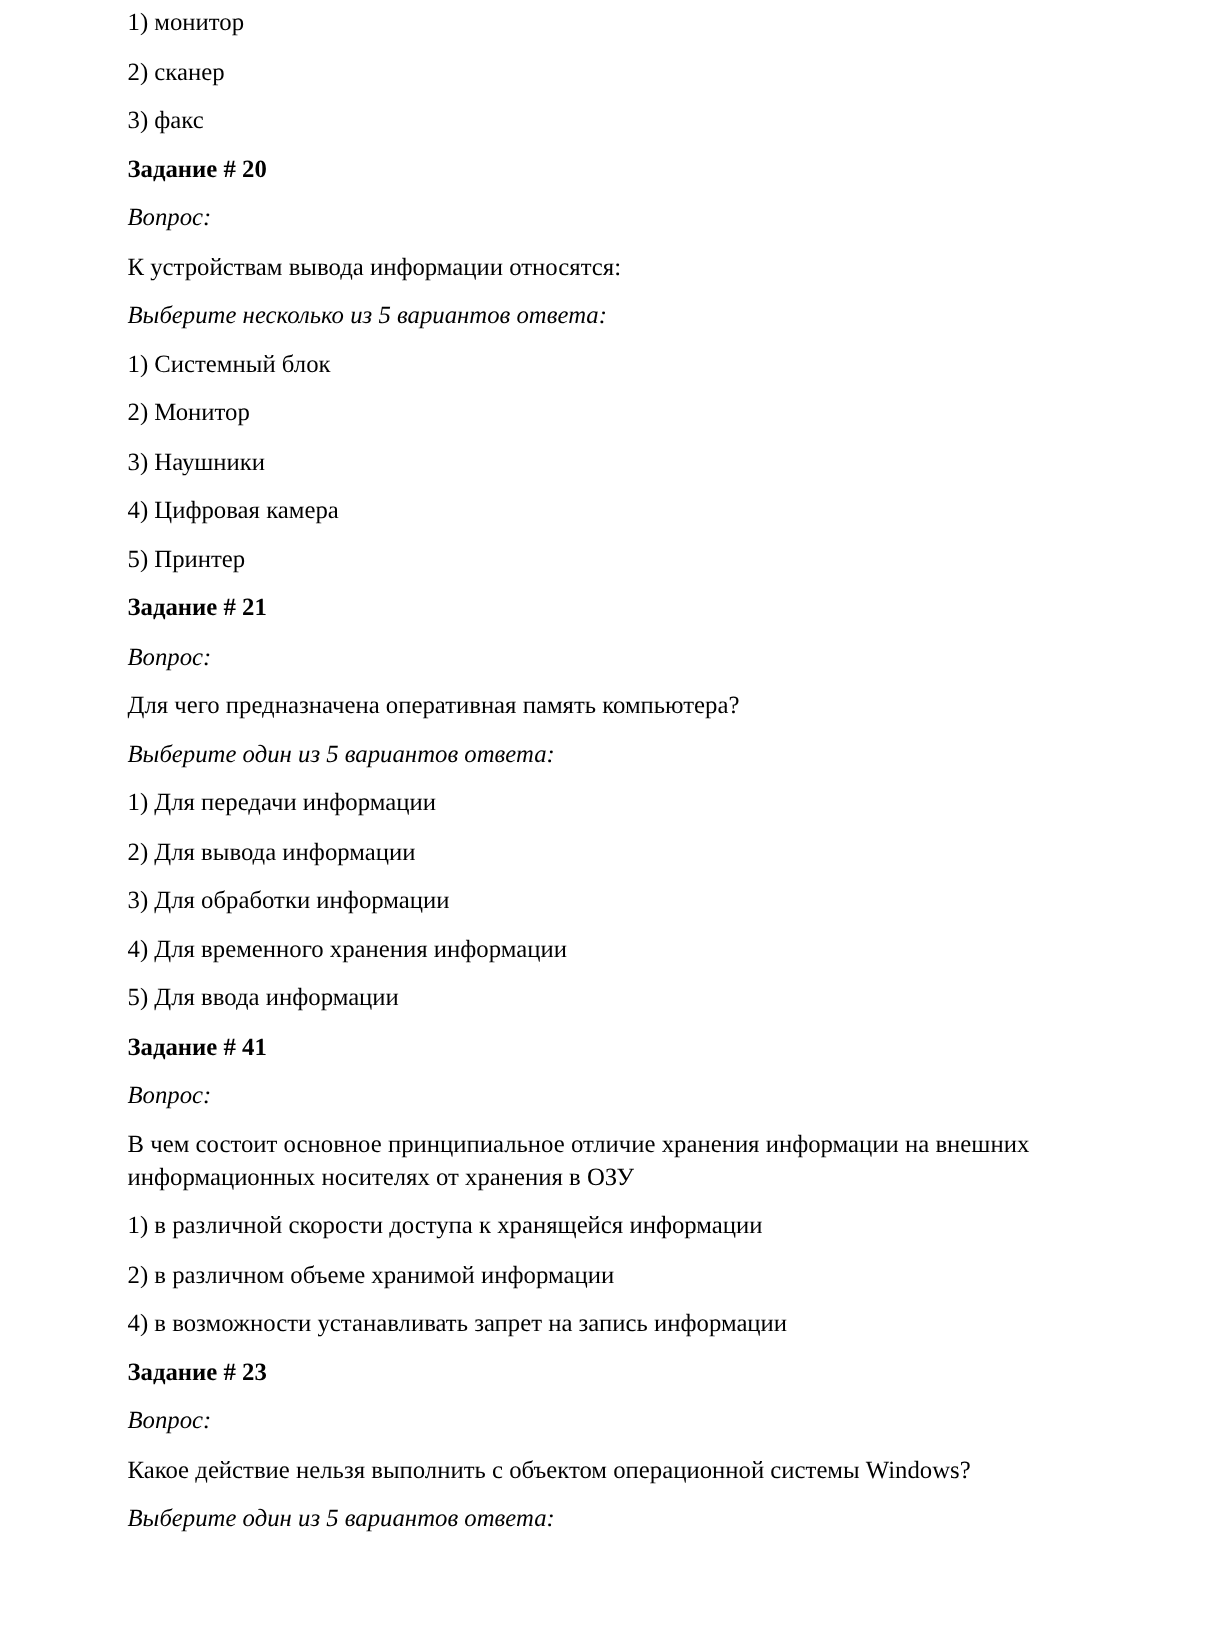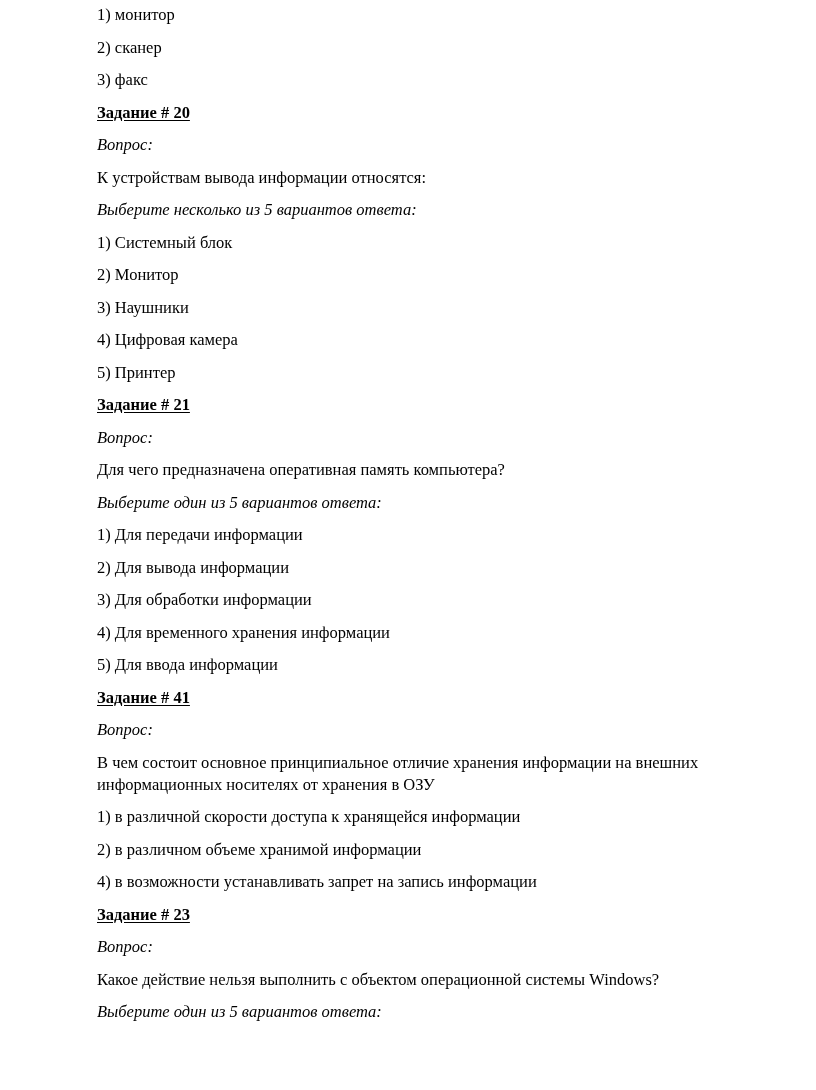--- a/index.html
+++ b/index.html
@@ -18,21 +18,20 @@
   .page {
     width: 816px;
     height: 1090px;
     position: relative;
     background: #ffffff;
     box-sizing: border-box;
     padding: 0 66px 0 85px;
   }
   .doc-body {
     padding-top: 4px;
-    margin-left: 12px;
   }
   
   .block {
     font-size: 16.5px;
     line-height: 22px;
     margin: 0 0 10.5px 0;
     text-align: left;
     white-space: normal;
   }
   .block.option,
@@ -40,21 +39,20 @@
     font-style: normal;
     font-weight: normal;
   }
   .block.label {
     font-style: italic;
     font-weight: normal;
   }
   .block.heading {
     font-weight: bold;
     font-style: normal;
-    text-decoration: underline;
     text-underline-offset: 2px;
   }
   .block.heading span.h-inner {
     display: inline;
   }
   
   .block.question-text {
     max-width: 666px;
   }
 </style>

